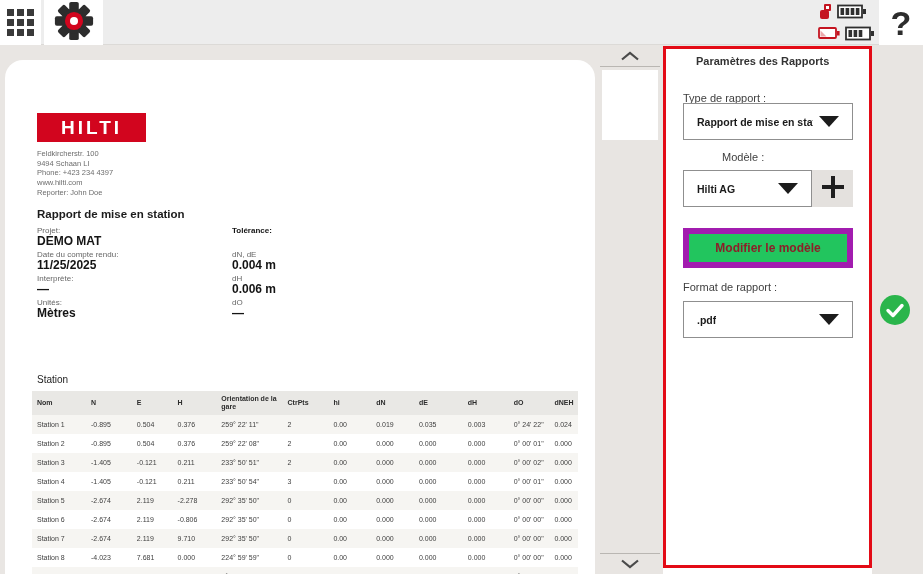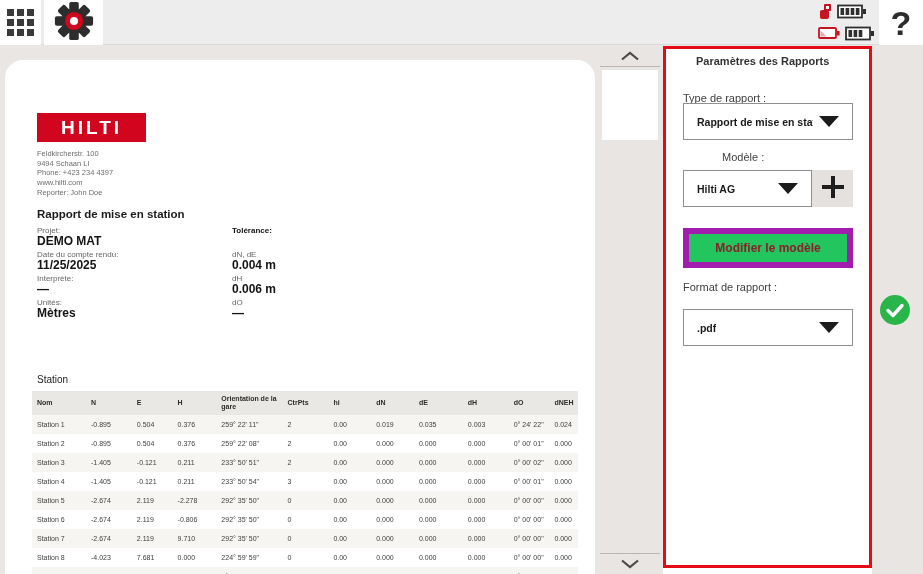--- a/index.html
+++ b/index.html
@@ -385,21 +385,21 @@
       <svg width="24" height="24" viewBox="0 0 24 24">
           <rect x="10" y="1" width="4" height="22" fill="#1f1f1f"></rect>
           <rect x="1" y="10" width="22" height="4" fill="#1f1f1f"></rect>
         </svg>
     </span>
   </div>
 
   <div class="edit-btn">Modifier le modèle</div>
 
   <div class="p-label" style="top:232px;">Format de rapport :</div>
-  <div class="sel" style="top:260px;">
+  <div class="sel" style="top:252px;">
     <span class="txt">.pdf</span>
     <span class="caret"></span>
   </div>
 </div>
 <div class="panel-below"></div>
 
 <div class="gutter">
   <span class="check">
     <svg width="32" height="32" viewBox="0 0 32 32">
       <circle cx="16" cy="16" r="15" fill="#2ab54b"></circle>

